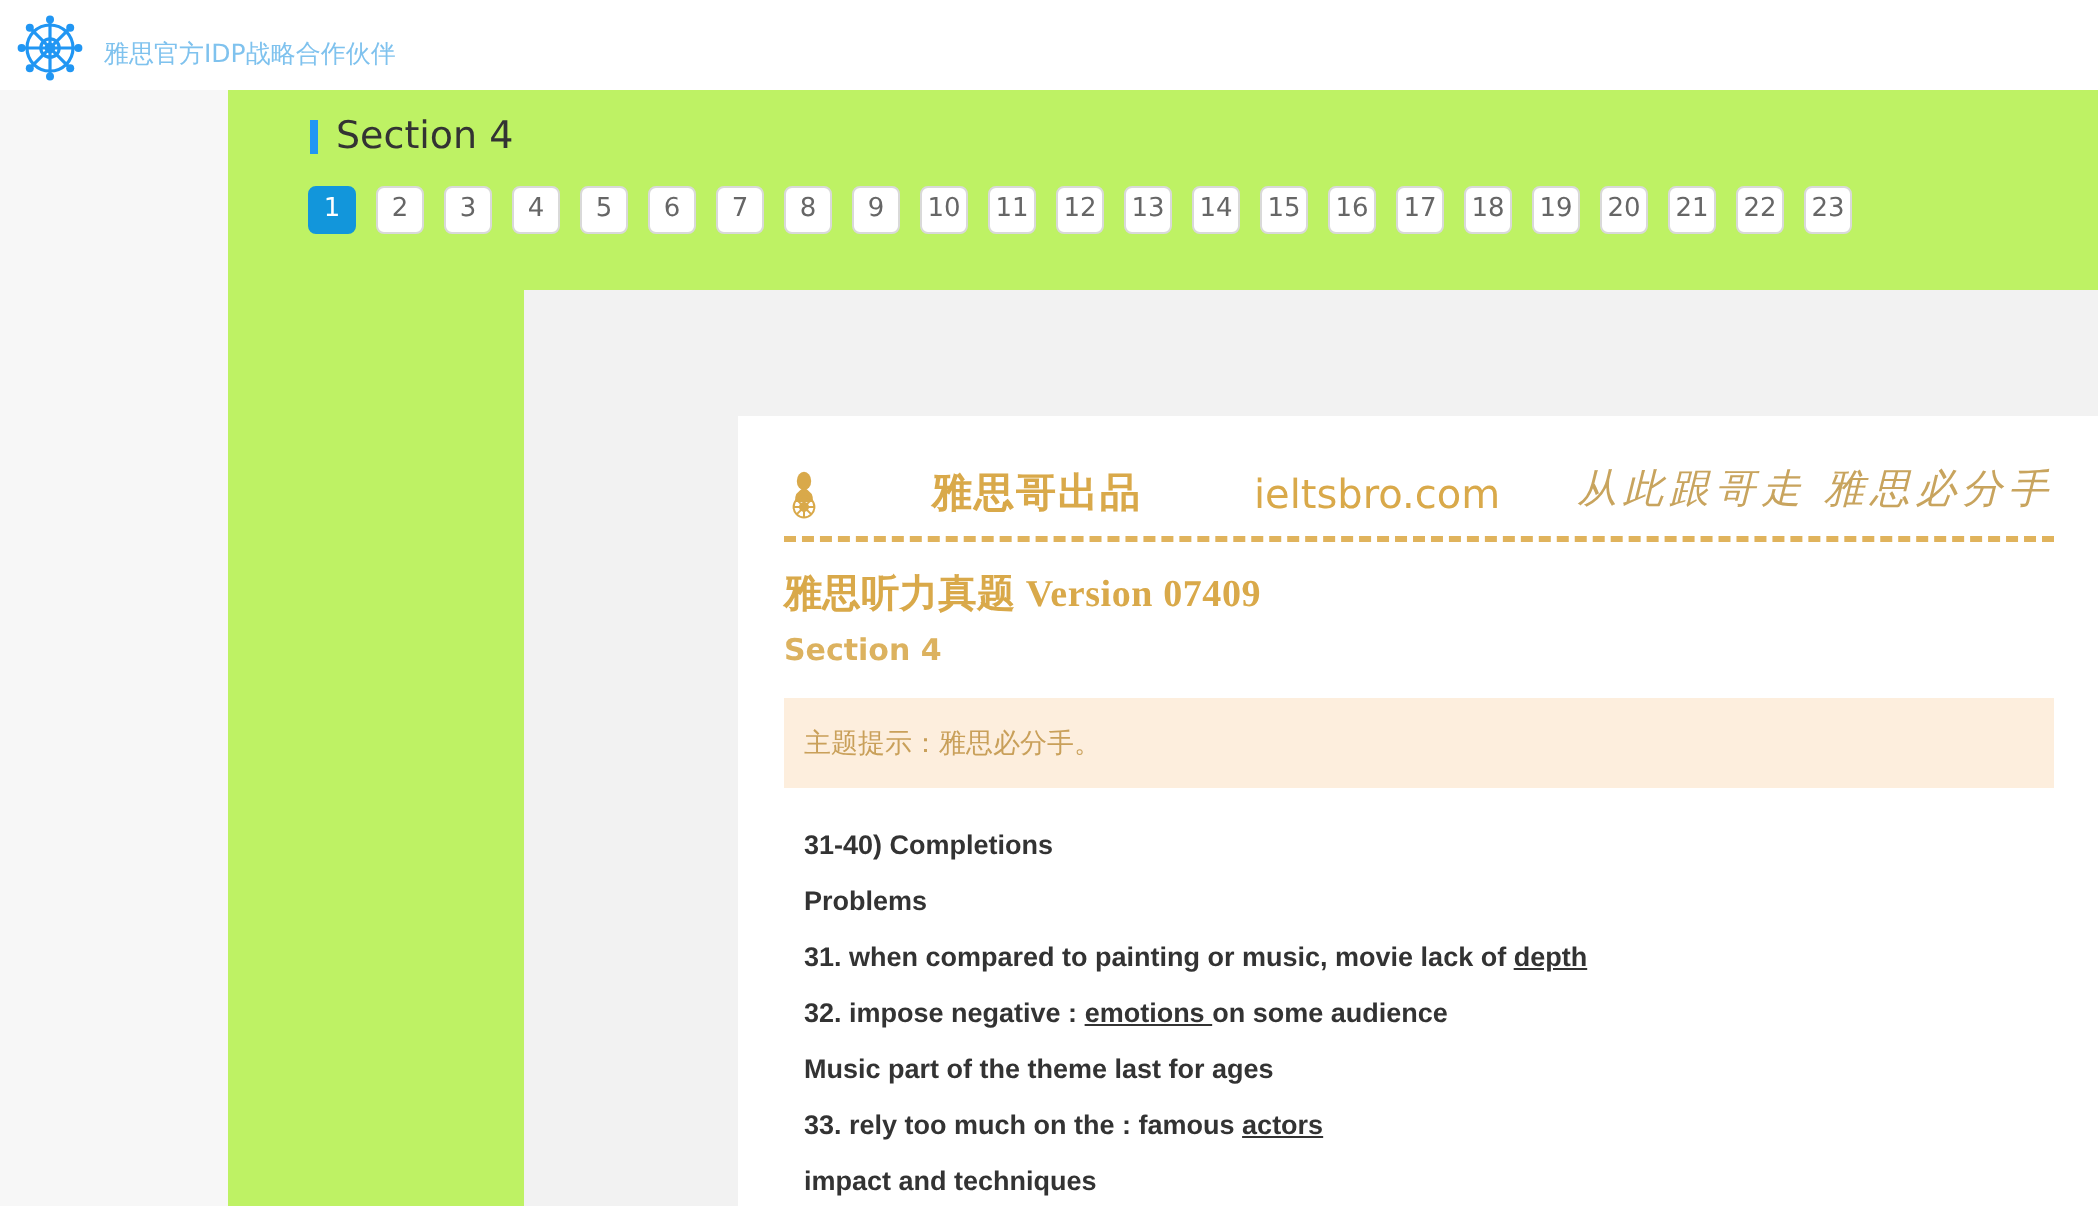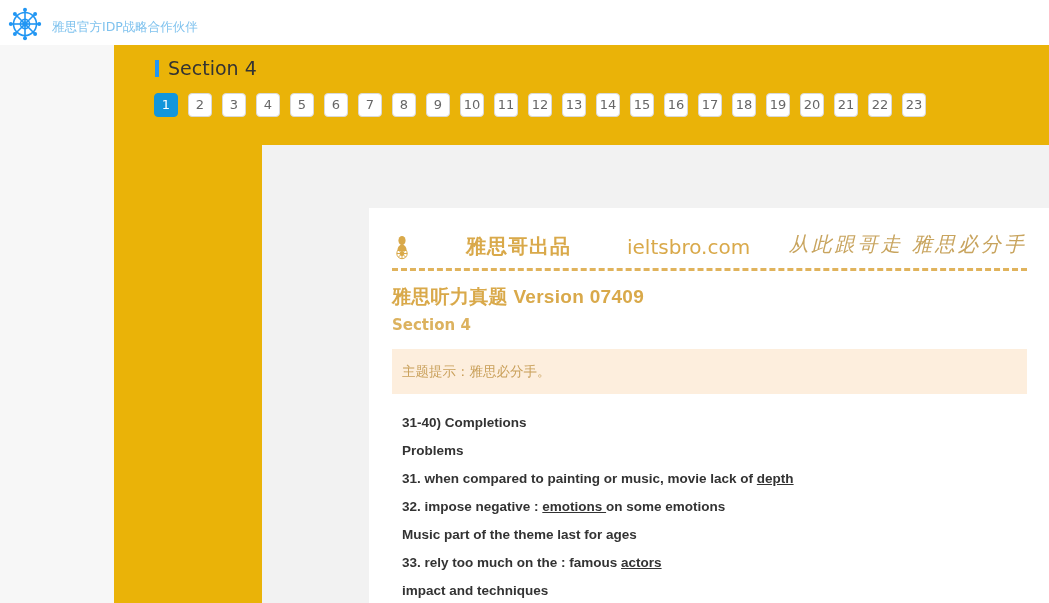--- a/index.html
+++ b/index.html
@@ -53,21 +53,21 @@
     left: 0; top: 45px;
     width: 114px; height: 558px;
     background: #f7f7f7;
   }
 
   
   .main {
     position: absolute;
     left: 114px; top: 45px;
     width: 935px; height: 558px;
-    background: #eab308;
+    background: #bef264;
   }
 
   .section-head {
     position: absolute;
     left: 41px; top: 10px;
     display: flex;
     align-items: center;
     height: 26px;
   }
   .section-bar {
@@ -167,21 +167,21 @@
     height: 0;
     border-top: 3px dashed #e0b35c;
   }
 
   .doc-title {
     margin-top: 13px;
     font-size: 19px;
     font-weight: 700;
     color: #d9a94a;
     letter-spacing: .3px;
-    font-family: Liberation Sans, sans-serif;
+    font-family: Liberation Serif, serif;
   }
   .doc-subtitle {
     margin-top: 6px;
     font-size: 15px;
     font-weight: 700;
     color: #dcb25f;
     font-family: "DejaVu Sans", sans-serif;
   }
 
   .hint {
@@ -302,21 +302,21 @@
 
       <div class="doc-title">雅思听力真题 Version 07409</div>
       <div class="doc-subtitle">Section 4</div>
 
       <div class="hint">主题提示：雅思必分手。</div>
 
       <div class="qlist">
           <div class="qline"><span>31-40)  Completions</span></div>
           <div class="qline"><span>Problems</span></div>
           <div class="qline"><span>31. when compared to painting or music, movie lack of </span><span class="ans">depth </span></div>
-          <div class="qline"><span>32. impose negative : </span><span class="ans">emotions </span><span>on some emotions</span></div>
+          <div class="qline"><span>32. impose negative : </span><span class="ans">emotions </span><span>on some audience</span></div>
           <div class="qline"><span>Music part of the theme last for ages</span></div>
           <div class="qline"><span>33. rely too much on the : famous </span><span class="ans">actors </span></div>
           <div class="qline"><span>impact and techniques</span></div>
         </div>
 
     </div>
   </div>
 </div>
 
 </body></html>

